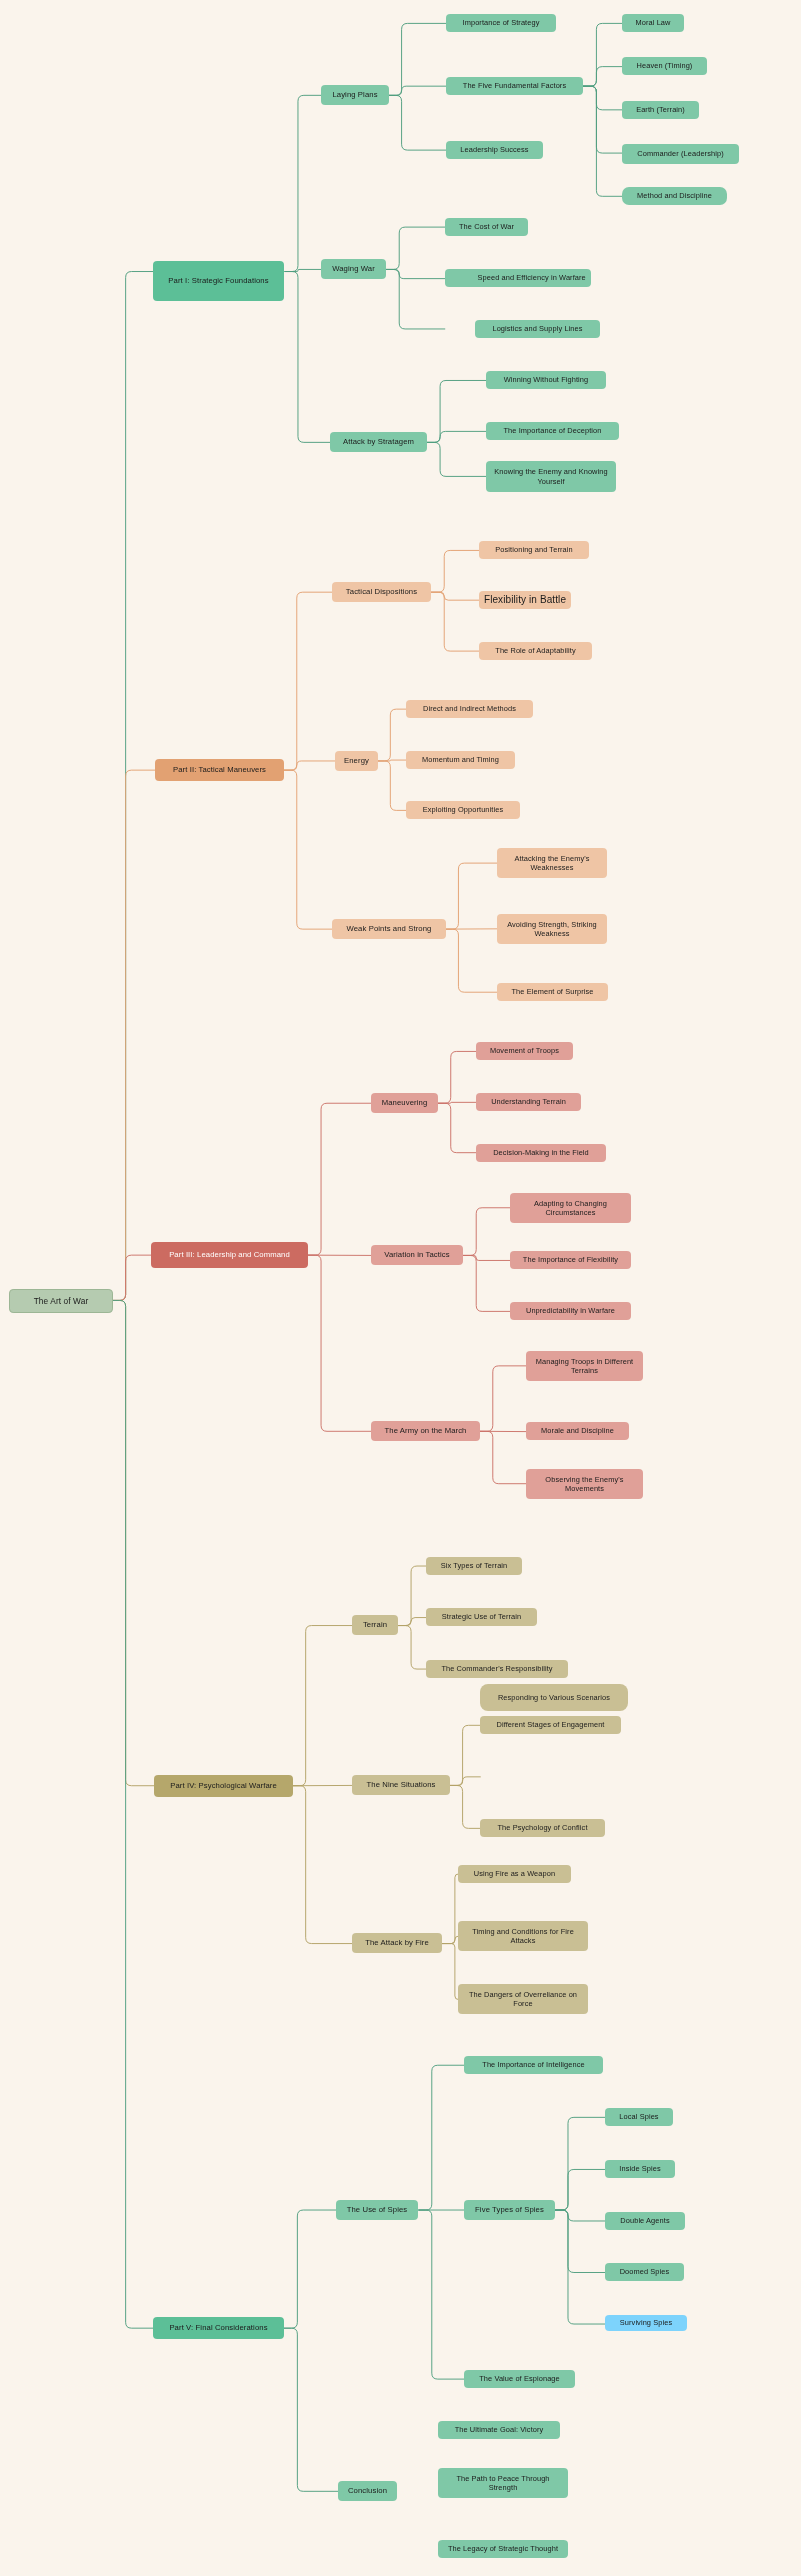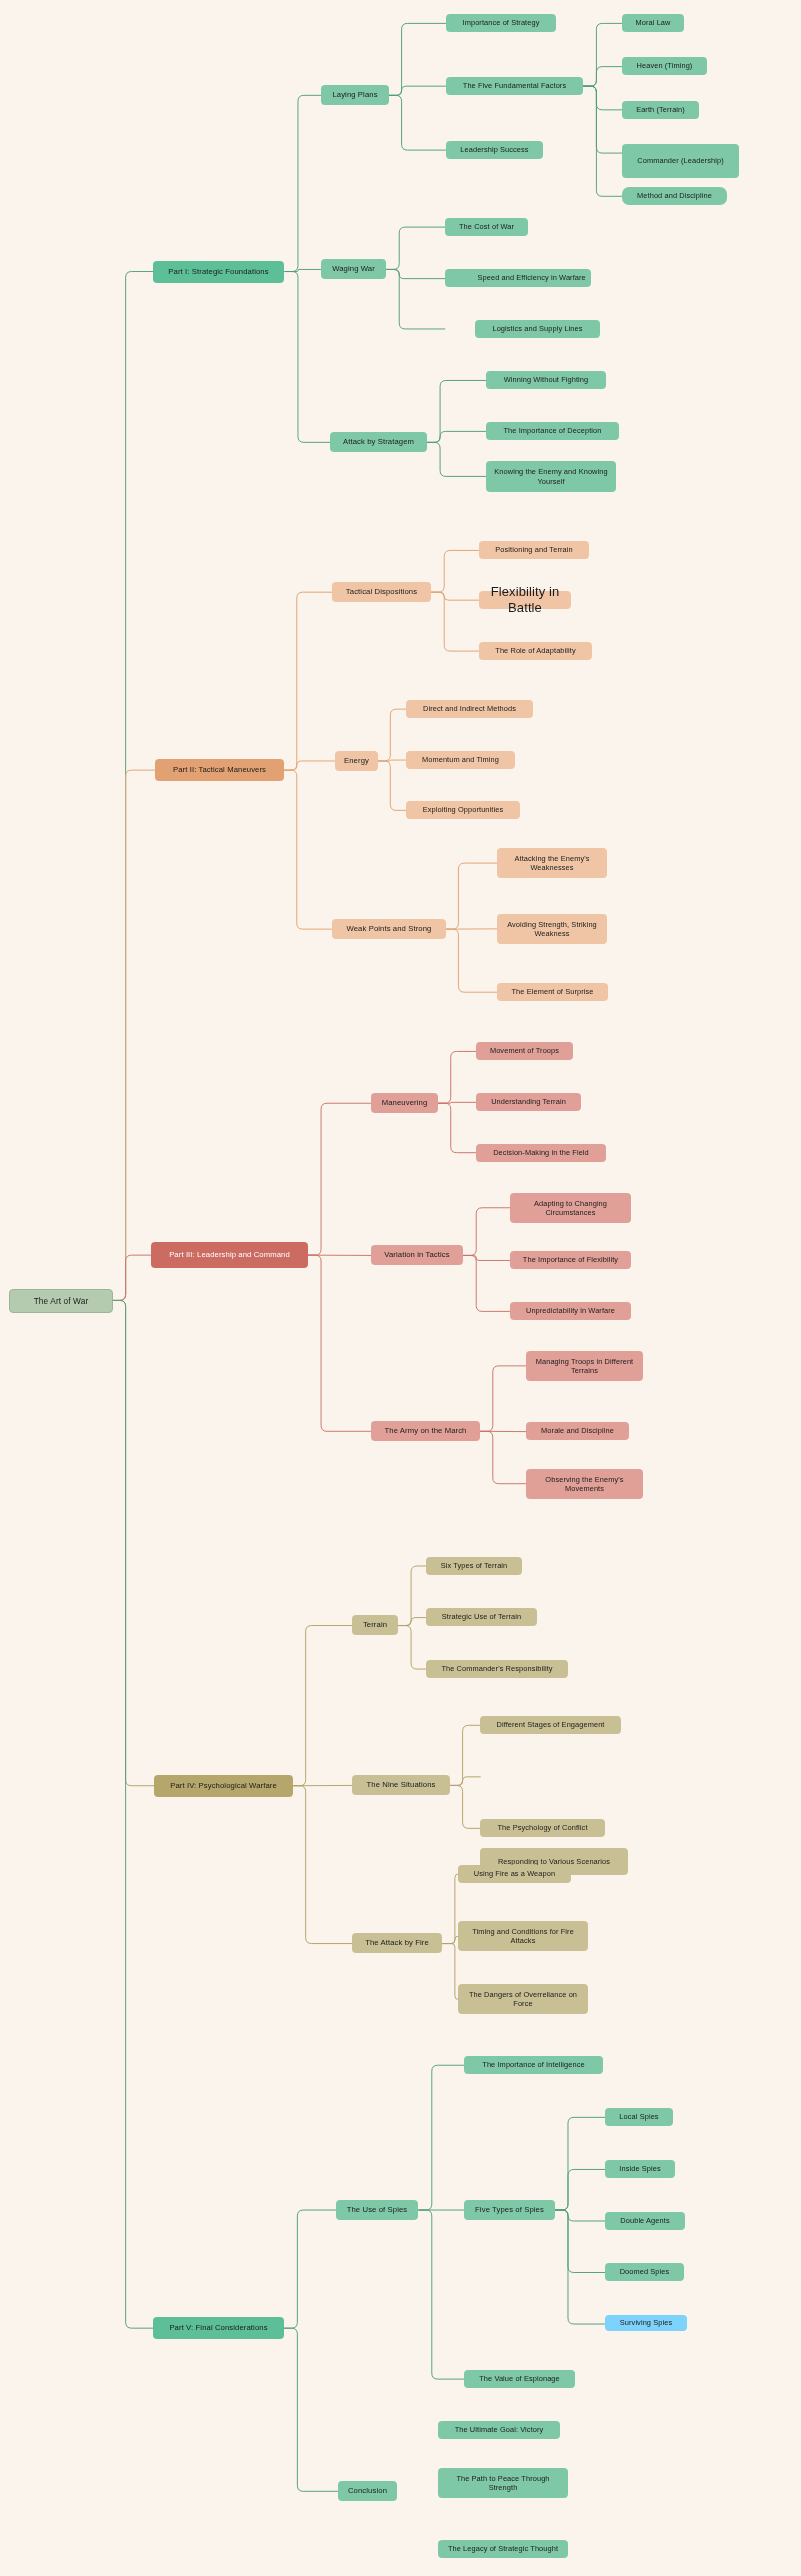--- a/index.html
+++ b/index.html
@@ -108,21 +108,21 @@
       <path d="M 937 3732 L 949 3732 Q 959 3732 959 3722 L 959 3585.5 Q 959 3575.5 969 3575.5 L 1022 3575.5" fill="none" stroke="#4f9e7f" stroke-width="1.6" stroke-linecap="round"></path>
       <path d="M 937 3732 L 949 3732 Q 959 3732 959 3722 L 959 3673.5 Q 959 3663.5 969 3663.5 L 1022 3663.5" fill="none" stroke="#4f9e7f" stroke-width="1.6" stroke-linecap="round"></path>
       <path d="M 937 3732 L 949.75 3732 Q 959 3732 959 3741.25 L 959 3741.25 Q 959 3750.5 968.25 3750.5 L 1022 3750.5" fill="none" stroke="#4f9e7f" stroke-width="1.6" stroke-linecap="round"></path>
       <path d="M 937 3732 L 949 3732 Q 959 3732 959 3742 L 959 3827.5 Q 959 3837.5 969 3837.5 L 1022 3837.5" fill="none" stroke="#4f9e7f" stroke-width="1.6" stroke-linecap="round"></path>
       <path d="M 937 3732 L 949 3732 Q 959 3732 959 3742 L 959 3914.5 Q 959 3924.5 969 3924.5 L 1022 3924.5" fill="none" stroke="#4f9e7f" stroke-width="1.6" stroke-linecap="round"></path>
     </svg>
   <div id="nodes-layer">
       <div class="node" id="node-root" style="left: 9px; top: 1289px; width: 104px; height: 24px; background: rgb(181, 203, 176); color: rgb(27, 27, 27); font-size: 8.3px; border: 0.6px solid rgb(156, 182, 149);">
         <span class="node-label">The Art of War</span>
       </div>
-      <div class="node" id="node-p1" style="left: 153px; top: 261px; width: 131px; height: 22px; background: rgb(92, 191, 151); color: rgb(27, 27, 27); font-size: 7.7px;">
+      <div class="node" id="node-p1" style="left: 153px; top: 261px; width: 131px; height: 40px; background: rgb(92, 191, 151); color: rgb(27, 27, 27); font-size: 7.7px;">
         <span class="node-label">Part I: Strategic Foundations</span>
       </div>
       <div class="node" id="node-p1a" style="left: 321px; top: 85px; width: 68px; height: 20px; background: rgb(127, 200, 167); color: rgb(27, 27, 27); font-size: 7.7px;">
         <span class="node-label">Laying Plans</span>
       </div>
       <div class="node" id="node-p1a1" style="left: 446px; top: 14px; width: 110px; height: 18.4px; background: rgb(127, 200, 167); color: rgb(27, 27, 27); font-size: 7.4px;">
         <span class="node-label">Importance of Strategy</span>
       </div>
       <div class="node" id="node-p1a2" style="left: 446px; top: 77px; width: 137px; height: 18.4px; background: rgb(127, 200, 167); color: rgb(27, 27, 27); font-size: 7.4px;">
         <span class="node-label">The Five Fundamental Factors</span>
@@ -132,21 +132,21 @@
       </div>
       <div class="node" id="node-p1a2a" style="left: 622px; top: 14px; width: 62px; height: 18.4px; background: rgb(127, 200, 167); color: rgb(27, 27, 27); font-size: 7.4px;">
         <span class="node-label">Moral Law</span>
       </div>
       <div class="node" id="node-p1a2b" style="left: 622px; top: 57px; width: 85px; height: 18.4px; background: rgb(127, 200, 167); color: rgb(27, 27, 27); font-size: 7.4px;">
         <span class="node-label">Heaven (Timing)</span>
       </div>
       <div class="node" id="node-p1a2c" style="left: 622px; top: 101px; width: 77px; height: 18.4px; background: rgb(127, 200, 167); color: rgb(27, 27, 27); font-size: 7.4px;">
         <span class="node-label">Earth (Terrain)</span>
       </div>
-      <div class="node" id="node-p1a2d" style="left: 622px; top: 144px; width: 117px; height: 34px; background: rgb(127, 200, 167); color: rgb(27, 27, 27); font-size: 7.4px;">
+      <div class="node" id="node-p1a2d" style="left: 622px; top: 144px; width: 117px; height: 20px; background: rgb(127, 200, 167); color: rgb(27, 27, 27); font-size: 7.4px;">
         <span class="node-label">Commander (Leadership)</span>
       </div>
       <div class="node" id="node-p1a2e" style="left: 622px; top: 187px; width: 105px; height: 18.4px; background: rgb(127, 200, 167); color: rgb(27, 27, 27); font-size: 7.4px; border-radius: 7px;">
         <span class="node-label">Method and Discipline</span>
       </div>
       <div class="node" id="node-p1b" style="left: 321px; top: 259px; width: 65px; height: 20px; background: rgb(127, 200, 167); color: rgb(27, 27, 27); font-size: 7.7px;">
         <span class="node-label">Waging War</span>
       </div>
       <div class="node" id="node-p1b1" style="left: 445px; top: 218px; width: 83px; height: 18.4px; background: rgb(127, 200, 167); color: rgb(27, 27, 27); font-size: 7.4px;">
         <span class="node-label">The Cost of War</span>
@@ -171,21 +171,21 @@
       </div>
       <div class="node" id="node-p2" style="left: 155px; top: 759px; width: 129px; height: 22px; background: rgb(226, 161, 114); color: rgb(27, 27, 27); font-size: 7.7px;">
         <span class="node-label">Part II: Tactical Maneuvers</span>
       </div>
       <div class="node" id="node-p2a" style="left: 332px; top: 582px; width: 99px; height: 20px; background: rgb(239, 197, 165); color: rgb(27, 27, 27); font-size: 7.7px;">
         <span class="node-label">Tactical Dispositions</span>
       </div>
       <div class="node" id="node-p2a1" style="left: 479px; top: 541px; width: 110px; height: 18.4px; background: rgb(239, 197, 165); color: rgb(27, 27, 27); font-size: 7.4px;">
         <span class="node-label">Positioning and Terrain</span>
       </div>
-      <div class="node" id="node-p2a2" style="left: 479px; top: 591px; width: 92px; height: 18.4px; background: rgb(239, 197, 165); color: rgb(27, 27, 27); font-size: 13px;">
+      <div class="node" id="node-p2a2" style="left: 479px; top: 591px; width: 92px; height: 18.4px; background: rgb(239, 197, 165); color: rgb(27, 27, 27); font-size: 10px;">
         <span class="node-label">Flexibility in Battle</span>
       </div>
       <div class="node" id="node-p2a3" style="left: 479px; top: 642px; width: 113px; height: 18.4px; background: rgb(239, 197, 165); color: rgb(27, 27, 27); font-size: 7.4px;">
         <span class="node-label">The Role of Adaptability</span>
       </div>
       <div class="node" id="node-p2b" style="left: 335px; top: 751px; width: 43px; height: 20px; background: rgb(239, 197, 165); color: rgb(27, 27, 27); font-size: 7.7px;">
         <span class="node-label">Energy</span>
       </div>
       <div class="node" id="node-p2b1" style="left: 406px; top: 700px; width: 127px; height: 18.4px; background: rgb(239, 197, 165); color: rgb(27, 27, 27); font-size: 7.4px;">
         <span class="node-label">Direct and Indirect Methods</span>
@@ -261,21 +261,21 @@
       </div>
       <div class="node" id="node-p4a3" style="left: 426px; top: 1660px; width: 142px; height: 18.4px; background: rgb(201, 191, 148); color: rgb(27, 27, 27); font-size: 7.4px;">
         <span class="node-label">The Commander's Responsibility</span>
       </div>
       <div class="node" id="node-p4b" style="left: 352px; top: 1775px; width: 98px; height: 20px; background: rgb(201, 191, 148); color: rgb(27, 27, 27); font-size: 7.7px;">
         <span class="node-label">The Nine Situations</span>
       </div>
       <div class="node" id="node-p4b1" style="left: 480px; top: 1716px; width: 141px; height: 18.4px; background: rgb(201, 191, 148); color: rgb(27, 27, 27); font-size: 7.4px;">
         <span class="node-label">Different Stages of Engagement</span>
       </div>
-      <div class="node" id="node-p4b2" style="left: 480px; top: 1848px; width: 148px; height: 27px; background: rgb(201, 191, 148); color: rgb(27, 27, 27); font-size: 7.4px;">
+      <div class="node" id="node-p4b2" style="left: 480px; top: 1684px; width: 148px; height: 27px; background: rgb(201, 191, 148); color: rgb(27, 27, 27); font-size: 7.4px; border-radius: 8px;">
         <span class="node-label">Responding to Various Scenarios</span>
       </div>
       <div class="node" id="node-p4b3" style="left: 480px; top: 1819px; width: 125px; height: 18.4px; background: rgb(201, 191, 148); color: rgb(27, 27, 27); font-size: 7.4px;">
         <span class="node-label">The Psychology of Conflict</span>
       </div>
       <div class="node" id="node-p4c" style="left: 352px; top: 1933px; width: 90px; height: 20px; background: rgb(201, 191, 148); color: rgb(27, 27, 27); font-size: 7.7px;">
         <span class="node-label">The Attack by Fire</span>
       </div>
       <div class="node" id="node-p4c1" style="left: 458px; top: 1865px; width: 113px; height: 18.4px; background: rgb(201, 191, 148); color: rgb(27, 27, 27); font-size: 7.4px;">
         <span class="node-label">Using Fire as a Weapon</span>

